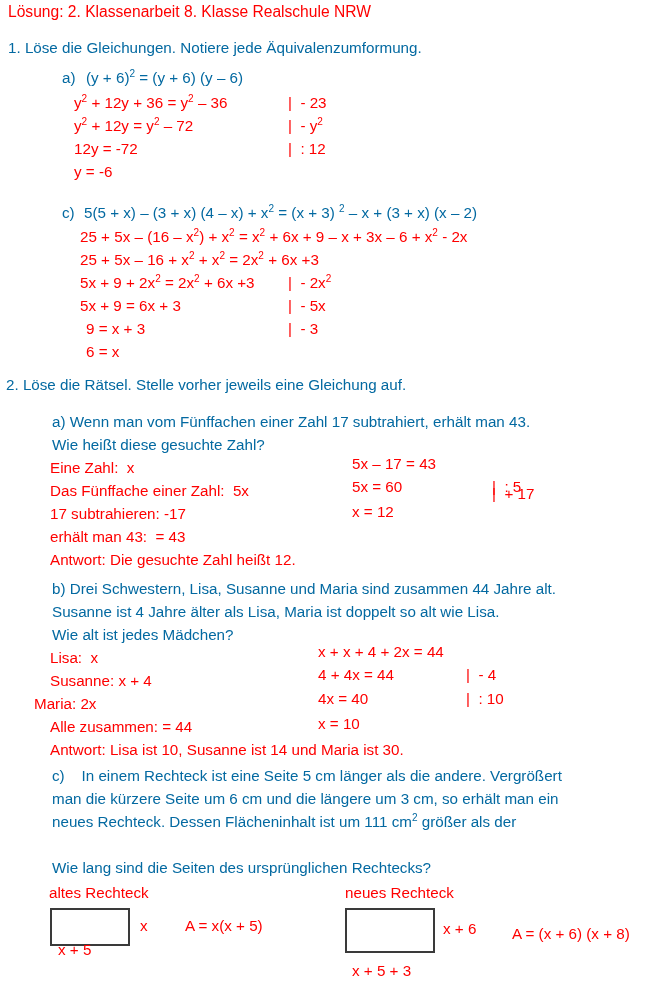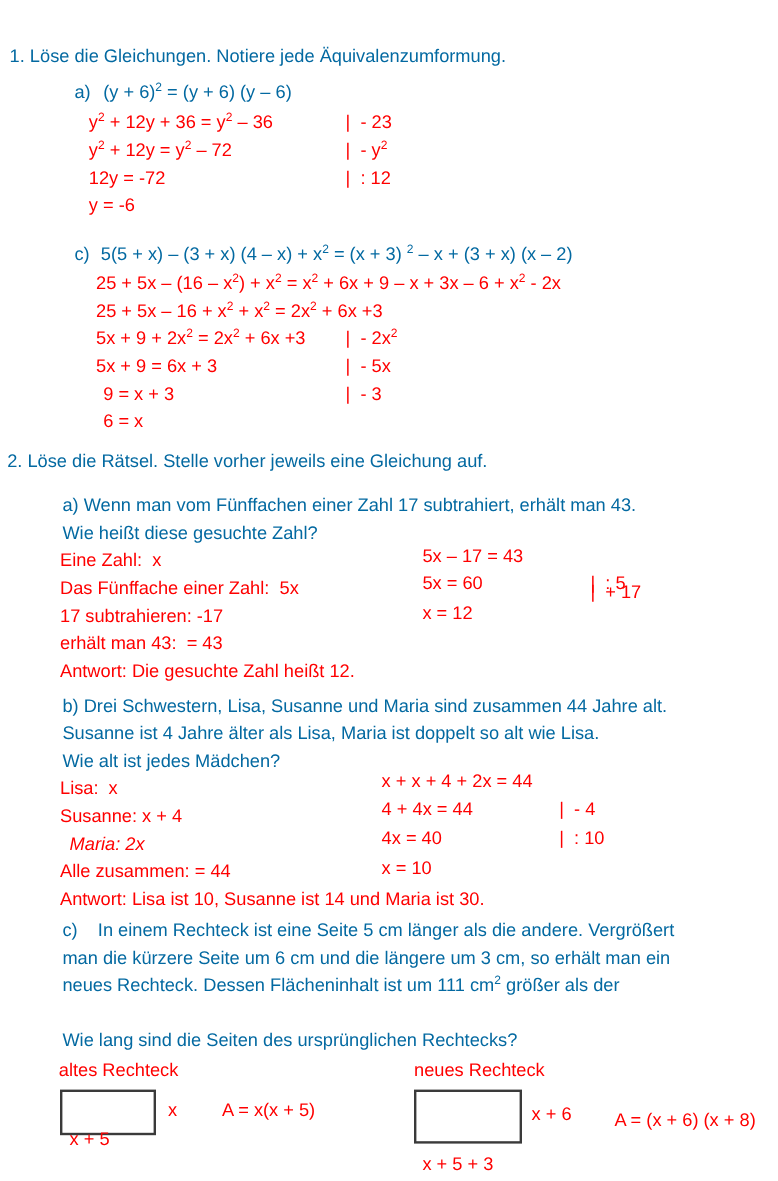--- a/index.html
+++ b/index.html
@@ -38,20 +38,21 @@
     background: #ffffff;
     border: 2px solid #3a3a3a;
     box-sizing: border-box;
   }
 </style>
 </head>
 <body>
 
 <div class="page">
 
+  <div class="abs red t15" style="left:8px; top:4px; font-size:15.6px;">Lösung: 2. Klassenarbeit 8. Klasse Realschule NRW</div>
 
   <div class="abs blk t15" style="left:8px; top:40px;">1. Löse die Gleichungen. Notiere jede Äquivalenzumformung.</div>
 
   <div class="abs blk t15" style="left:62px; top:70px;">a)</div>
   <div class="abs blk t15" style="left:86px; top:70px;"><span>(y + 6)</span><sup>2</sup><span> = (y + 6) (y – 6)</span></div>
 
   <div class="abs red t15" style="left:74px; top:95px;"><span>y</span><sup>2</sup><span> + 12y + 36 = y</span><sup>2</sup><span> – 36</span></div>
   <div class="abs red t15" style="left:288px; top:95px;">|  - 23</div>
 
   <div class="abs red t15" style="left:74px; top:118px;"><span>y</span><sup>2</sup><span> + 12y = y</span><sup>2</sup><span> – 72</span></div>
@@ -98,21 +99,21 @@
   <div class="abs red t15" style="left:492px; top:479px;">|  : 5</div>
 
   <div class="abs red t15" style="left:352px; top:504px;">x = 12</div>
 
   <div class="abs blk t15" style="left:52px; top:581px;">b) Drei Schwestern, Lisa, Susanne und Maria sind zusammen 44 Jahre alt.</div>
   <div class="abs blk t15" style="left:52px; top:604px;">Susanne ist 4 Jahre älter als Lisa, Maria ist doppelt so alt wie Lisa.</div>
   <div class="abs blk t15" style="left:52px; top:627px;">Wie alt ist jedes Mädchen?</div>
 
   <div class="abs red t15" style="left:50px; top:650px;">Lisa:  x</div>
   <div class="abs red t15" style="left:50px; top:673px;">Susanne: x + 4</div>
-  <div class="abs red t15" style="left:58px; top:696px;font-style:italic;">Maria: 2x</div>
+  <div class="abs red t15" style="left:34px; top:696px;">Maria: 2x</div>
   <div class="abs red t15" style="left:50px; top:719px;">Alle zusammen: = 44</div>
   <div class="abs red t15" style="left:50px; top:742px;">Antwort: Lisa ist 10, Susanne ist 14 und Maria ist 30.</div>
 
   <div class="abs red t15" style="left:318px; top:644px;">x + x + 4 + 2x = 44</div>
 
   <div class="abs red t15" style="left:318px; top:667px;">4 + 4x = 44</div>
   <div class="abs red t15" style="left:466px; top:667px;">|  - 4</div>
 
   <div class="abs red t15" style="left:318px; top:691px;">4x = 40</div>
   <div class="abs red t15" style="left:466px; top:691px;">|  : 10</div>

